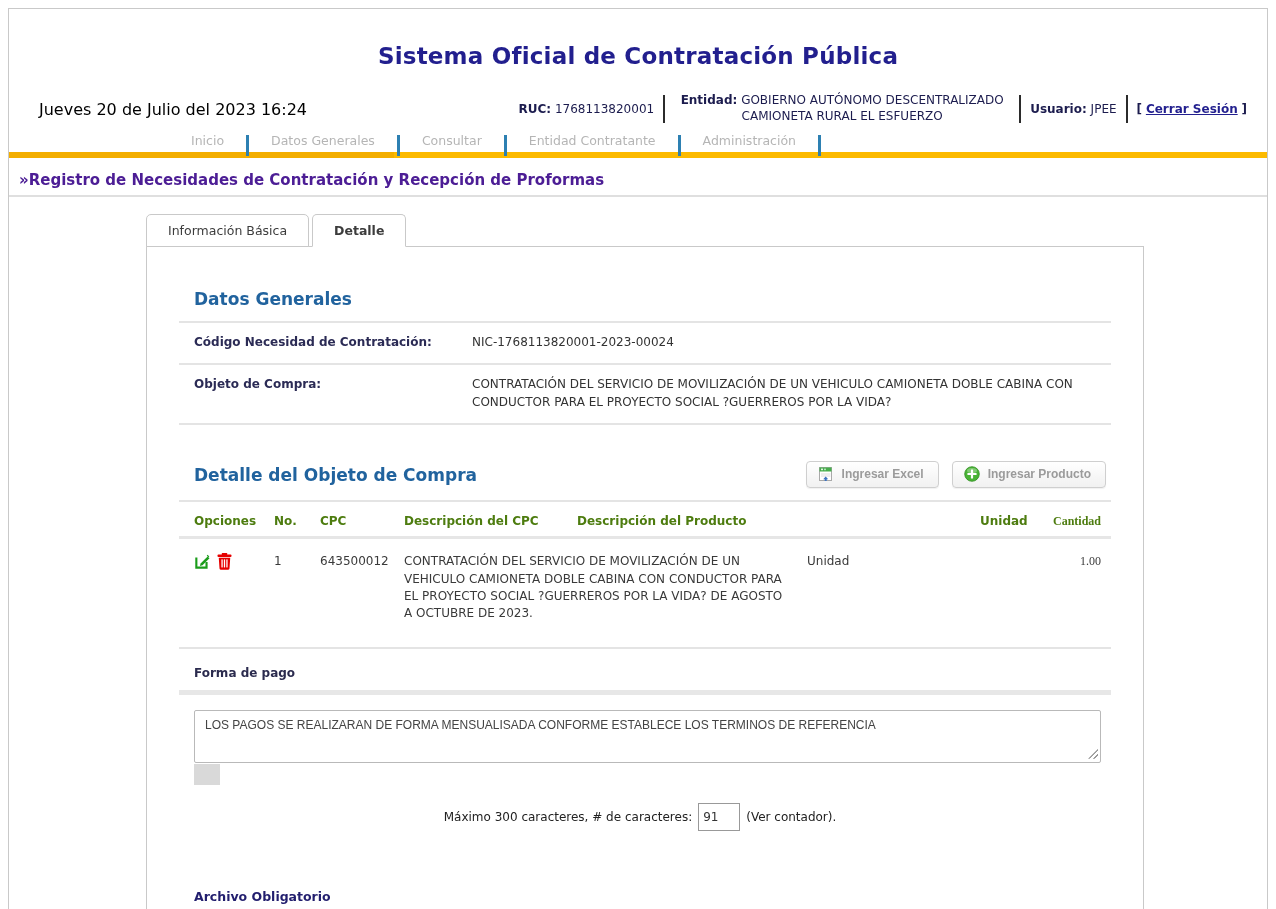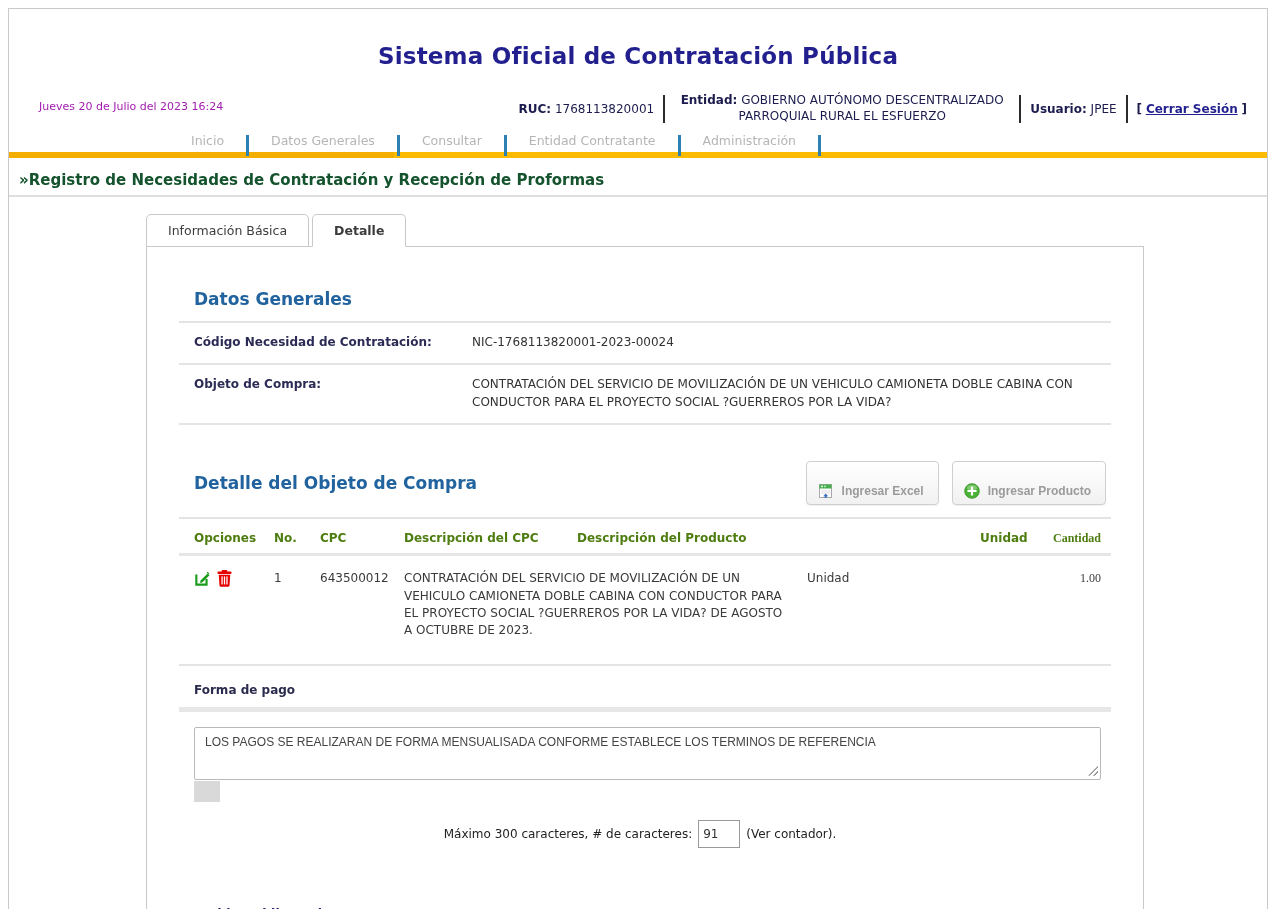--- a/index.html
+++ b/index.html
@@ -14,34 +14,34 @@
   }
   
   .app-title {
     margin-top:34px; text-align:center; font-size:23px; font-weight:bold;
     color:#221f8e; letter-spacing:0.2px;
   }
   .info-row {
     margin-top:24px; display:flex; justify-content:space-between;
     padding:0 20px 0 30px; align-items:flex-start;
   }
-  .datetime { font-size:11px; color:#a21caf; padding-top:7px; }
+  .datetime { font-size:16px; color:#000000; padding-top:7px; }
   .session { display:flex; align-items:center; font-size:12px; color:#1c1c4e; gap:9px; }
   .session .lbl { font-weight:bold; }
   .vsep { width:2px; height:28px; background:#2b2b2b; }
   .entity-block { width:336px; text-align:center; line-height:1.3; }
   .logout-link { font-weight:bold; text-decoration:underline; color:#221f8e; cursor:pointer; }
   
   .nav-row { margin-top:9px; margin-left:160px; display:flex; align-items:flex-end; position:relative; z-index:2; }
   .nav-item { font-size:12.5px; color:#b5b5b5; padding:0 22px 4px 22px; cursor:pointer; }
   .nav-sep { width:3px; height:21px; background:#2d80b2; margin-bottom:-4px; }
   .gold-bar { height:6px; background:#fcba00; position:relative; }
   .gold-bar::before { content:""; position:absolute; left:0; top:0; width:385px; height:6px; background:#f3ae00; }
   
-  .page-title { margin:13px 0 0 10px; font-size:15px; font-weight:bold; color:#14532d; }
+  .page-title { margin:13px 0 0 10px; font-size:15px; font-weight:bold; color:#4c1d95; }
   .title-rule { margin-top:6px; height:2px; background:#dfdfdf; }
   
   .tabs { margin:17px 0 0 137px; display:flex; position:relative; z-index:2; }
   .tab {
     border:1px solid #c9c9c9; border-bottom:1px solid #c9c9c9; border-radius:5px 5px 0 0;
     background:#fff; padding:8px 21px; font-size:12.5px; color:#3c3c3c;
     margin-right:3px; margin-bottom:-1px; cursor:pointer;
   }
   .tab.active { font-weight:bold; border-bottom:1px solid #fff; }
   
@@ -54,21 +54,21 @@
   .divider-thick { height:5px; background:#e7e7e7; }
   .divider-sub { height:3px; background:#e6e6e6; }
   .dg-row { display:flex; padding:10px 0 12px 15px; font-size:12px; line-height:1.5; }
   .dg-label { font-weight:bold; color:#2b2b55; width:278px; flex:none; }
   .dg-value { color:#333; max-width:612px; }
   
   .heading-row { display:flex; justify-content:space-between; align-items:center; margin-top:36px; padding-right:5px; }
   .btn-group { display:flex; gap:13px; }
   .btn {
     display:inline-flex; align-items:center; gap:8px; border:1px solid #cfcfcf; border-radius:4px;
-    background:linear-gradient(#ffffff,#f1f1f1); padding:21px 14px 5px 11px;
+    background:linear-gradient(#ffffff,#f1f1f1); padding:4px 14px 5px 11px;
     font-size:12px; font-weight:bold; color:#9b9b9b; cursor:pointer;
     box-shadow:0 1px 1px rgba(0,0,0,0.06);
     text-align:right;
   }
   
   .tbl-head { display:flex; padding:12px 0 7px 15px; font-size:12px; font-weight:bold; color:#4d7c0f; }
   .tbl-row  { display:flex; padding:14px 0 24px 15px; font-size:12px; color:#3a3a3a; line-height:1.45; }
   .c-op   { width:80px; flex:none; }
   .c-no   { width:46px; flex:none; }
   .c-cpc  { width:84px; flex:none; }
@@ -125,21 +125,21 @@
   <div class="info-row">
     <div class="datetime">Jueves 20 de Julio del 2023 16:24</div>
     <div class="session">
       <span>
         <span class="lbl">RUC:</span>
         <span>1768113820001</span>
       </span>
       <span class="vsep"></span>
       <span class="entity-block">
         <span class="lbl">Entidad:</span>
-        <span>GOBIERNO AUTÓNOMO DESCENTRALIZADO PARROQUIAL RURAL EL ESFUERZO</span>
+        <span>GOBIERNO AUTÓNOMO DESCENTRALIZADO CAMIONETA RURAL EL ESFUERZO</span>
       </span>
       <span class="vsep"></span>
       <span>
         <span class="lbl">Usuario:</span>
         <span>JPEE</span>
       </span>
       <span class="vsep"></span>
       <span>
         <span class="lbl">[</span>
         <span class="logout-link">Cerrar Sesión</span>

